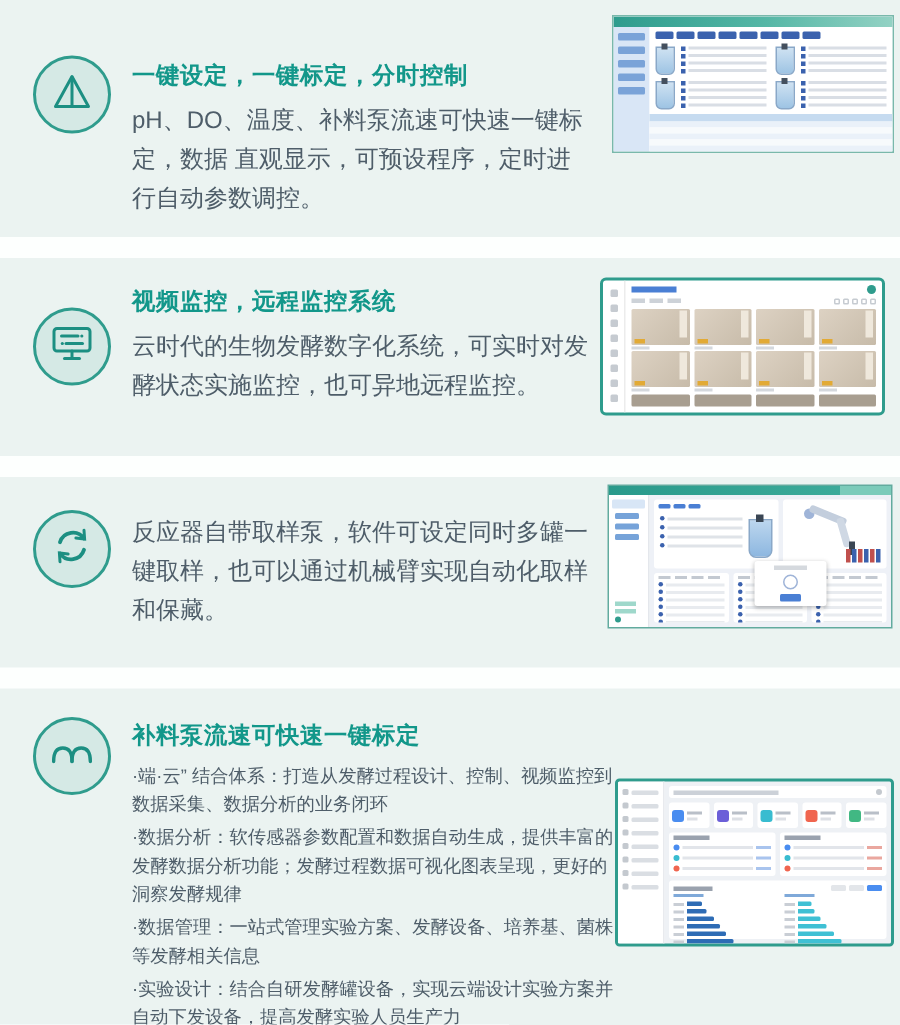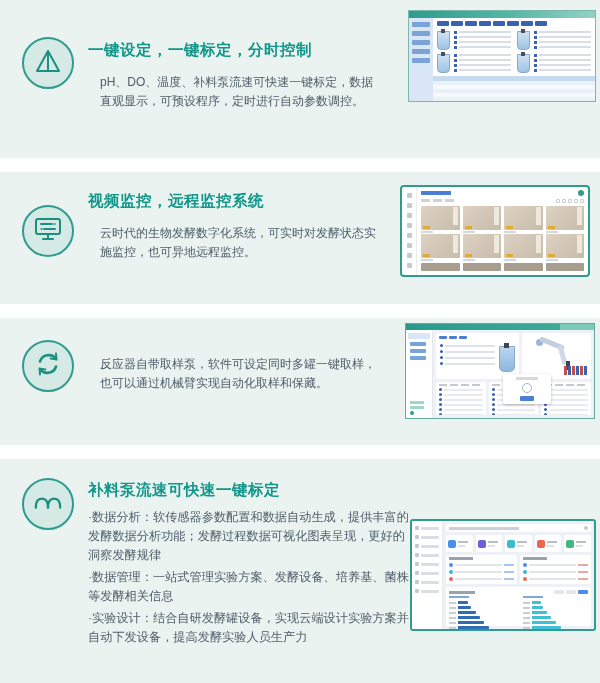--- a/index.html
+++ b/index.html
@@ -18,21 +18,21 @@
     display:flex;align-items:center;justify-content:center;
   }
   .s1 .icon-circle{top:37px}.s2 .icon-circle{top:33px}
   .s3 .icon-circle{top:22px}.s4 .icon-circle{top:19px}
 
   .text-col{position:absolute;left:88px;width:305px;}
   .s1 .text-col{top:40px}.s2 .text-col{top:19px}
   .s3 .text-col{top:25px}.s4 .text-col{top:21px;width:324px;}
 
   .feature-title{font-size:15.5px;font-weight:bold;color:#12978a;margin:0 0 7px 0;letter-spacing:.5px;}
-  .feature-body{font-size:12px;color:#4e5d69;line-height:1.62;margin:12px;}
+  .feature-body{font-size:16px;color:#4e5d69;line-height:1.62;margin:0;}
   .bullet{font-size:12.2px;color:#4e5d69;line-height:1.56;margin:0 0 3px 0;}
 
   .thumb{position:absolute;box-sizing:border-box;overflow:hidden;}
 
   
   .thumb1{left:408px;top:10px;width:188px;height:92px;background:#f4f8fb;border:1px solid #79b8ab;display:flex;flex-direction:column;}
   .t1-titlebar{height:7px;background:linear-gradient(90deg,#2e9c8d,#56b7a6 55%,#93d2c4);flex:0 0 auto;}
   .t1-body{flex:1;display:flex;min-height:0;}
   .t1-side{width:24px;background:#d9e6f6;padding-top:4px;flex:0 0 auto;}
   .t1-pill{height:5px;margin:0 3px 4px;background:#7aa3d8;border-radius:1px;}
@@ -601,20 +601,21 @@
   <div class="icon-circle">
     <span>
       <svg width="32" height="28" viewBox="0 0 34 28" fill="none" stroke="#1c8f82" stroke-width="2.4" stroke-linecap="round">
         <path d="M4 20 Q4 10.5 10.5 10.5 Q17 10.5 17 20"></path>
         <path d="M17 20 Q17 10.5 23.5 10.5 Q30 10.5 30 20"></path>
       </svg>
     </span>
   </div>
   <div class="text-col">
     <h3 class="feature-title">补料泵流速可快速一键标定</h3>
+    <p class="bullet">·端·云” 结合体系：打造从发酵过程设计、控制、视频监控到数据采集、数据分析的业务闭环</p>
     <p class="bullet">·数据分析：软传感器参数配置和数据自动生成，提供丰富的发酵数据分析功能；发酵过程数据可视化图表呈现，更好的洞察发酵规律</p>
     <p class="bullet">·数据管理：一站式管理实验方案、发酵设备、培养基、菌株等发酵相关信息</p>
     <p class="bullet">·实验设计：结合自研发酵罐设备，实现云端设计实验方案并自动下发设备，提高发酵实验人员生产力</p>
   </div>
   <div class="thumb thumb4">
       <div class="t4-side">
         <div class="t4-srow">
           <div class="t4-sico"></div>
           <div class="t4-sbar"></div>
         </div>

